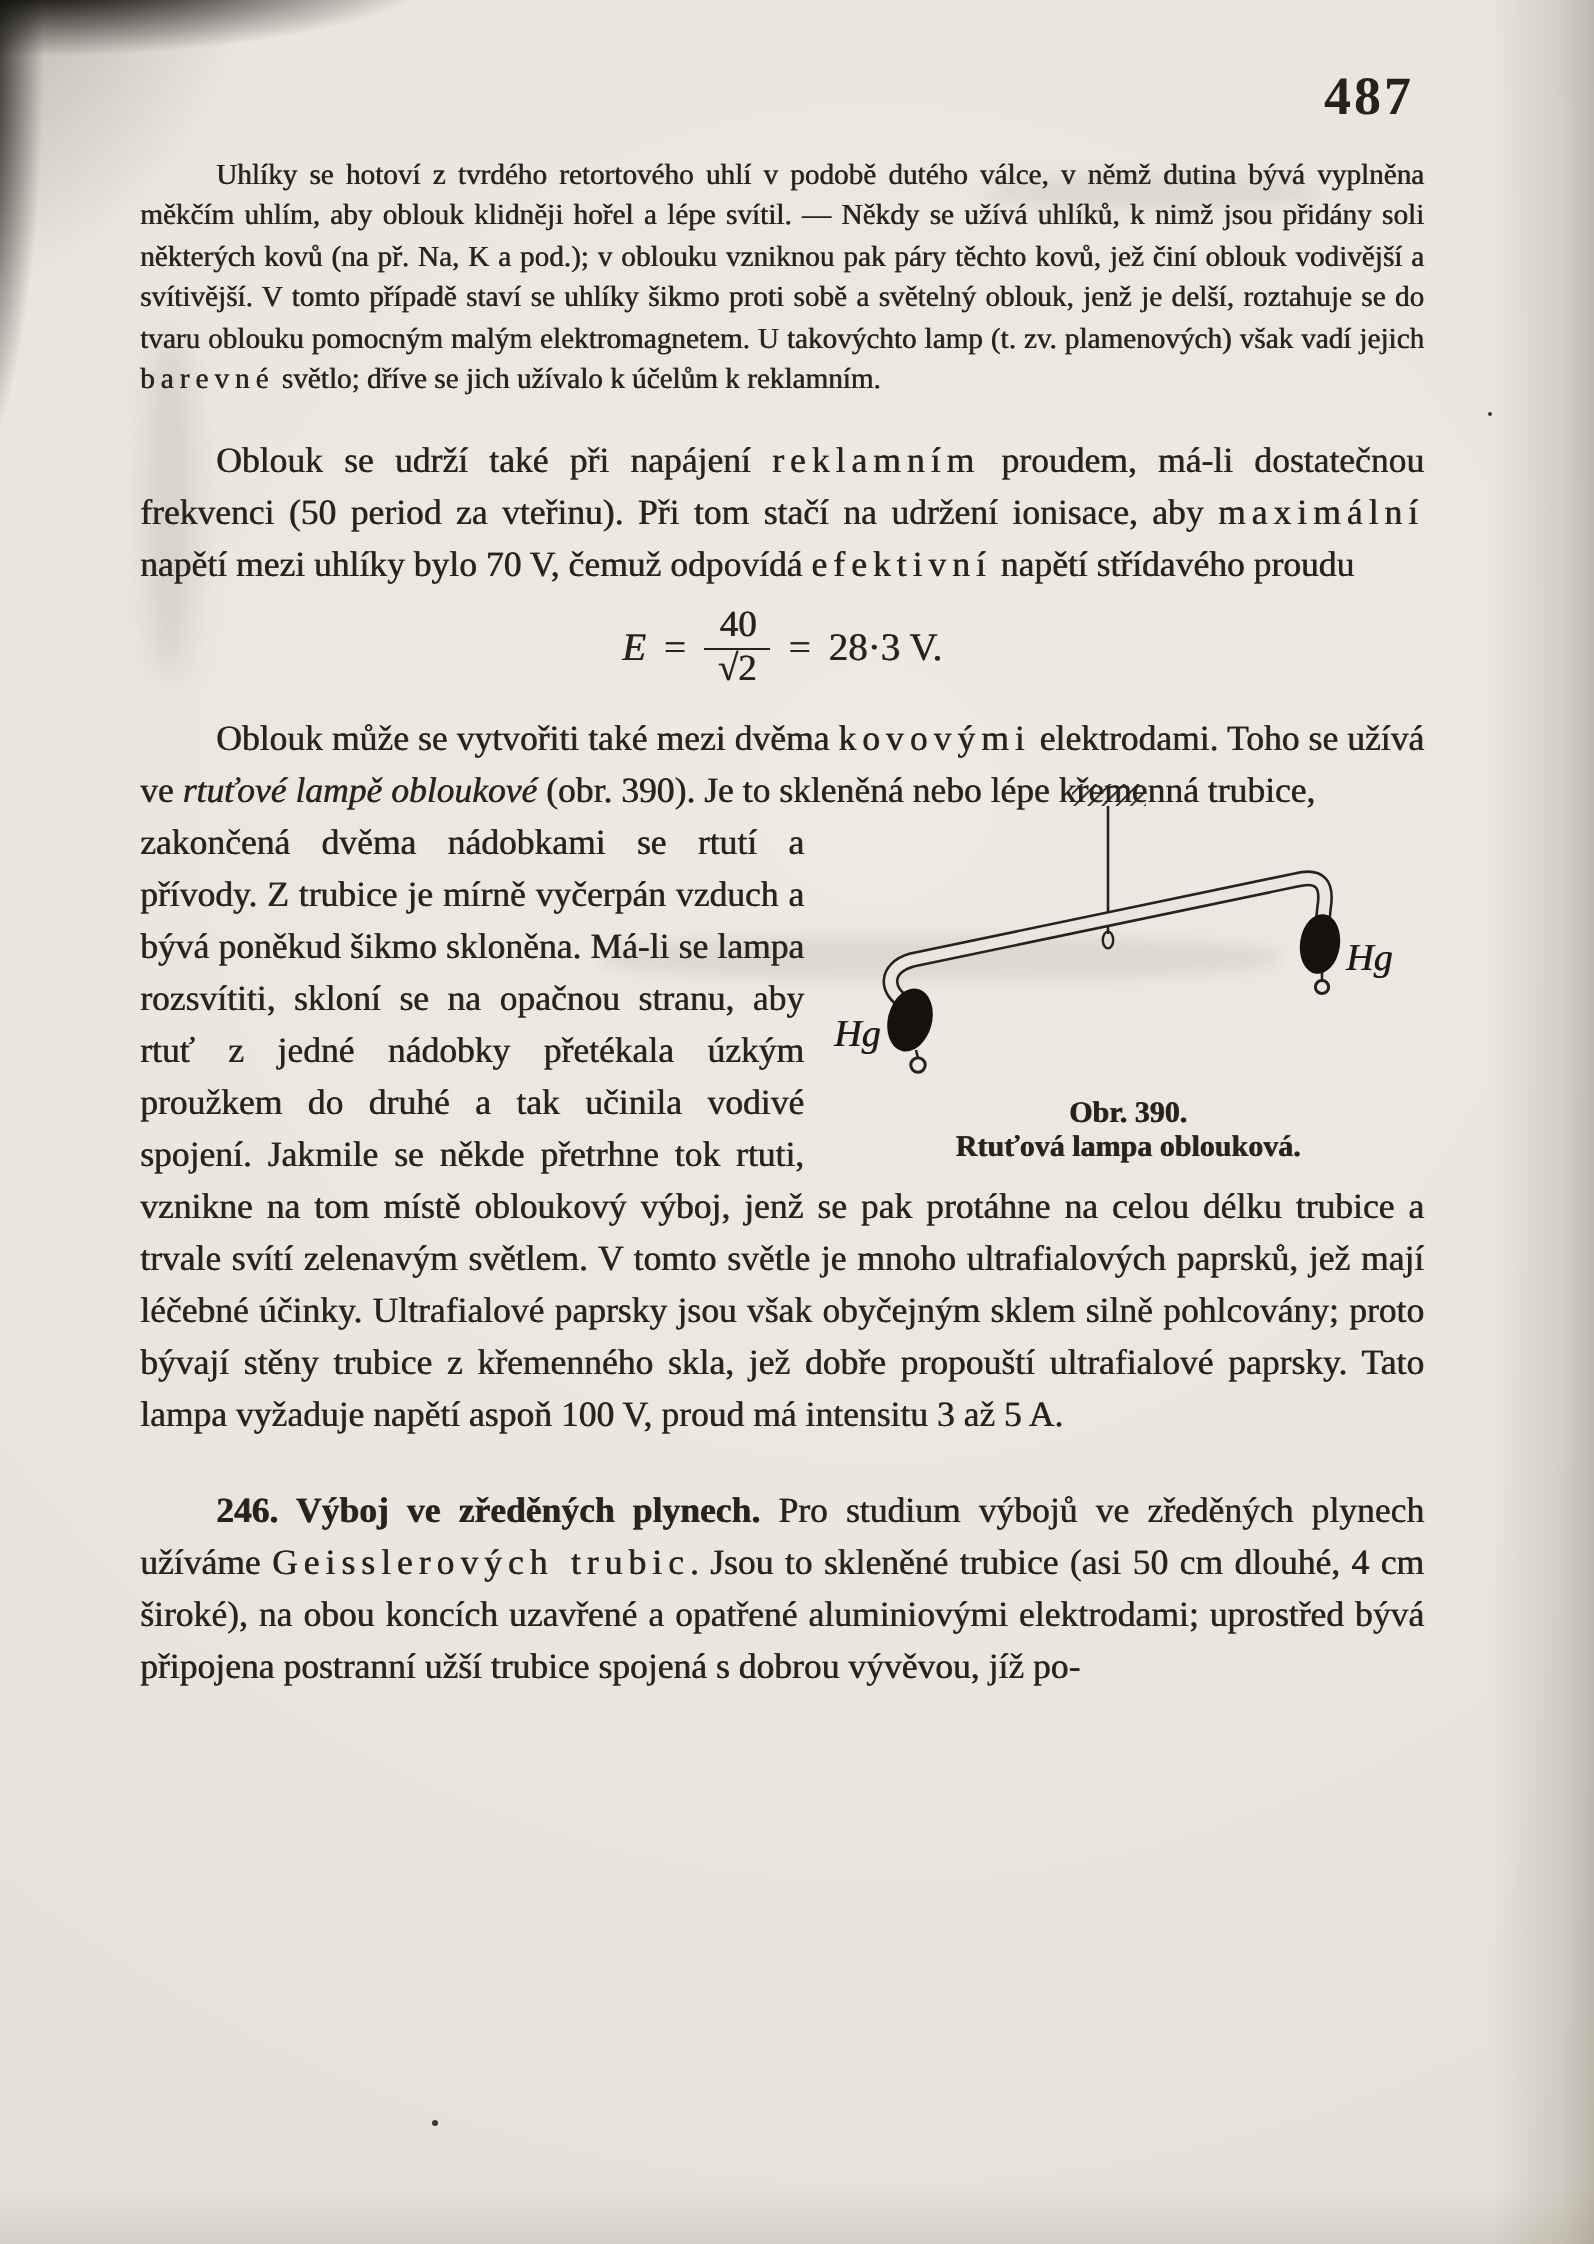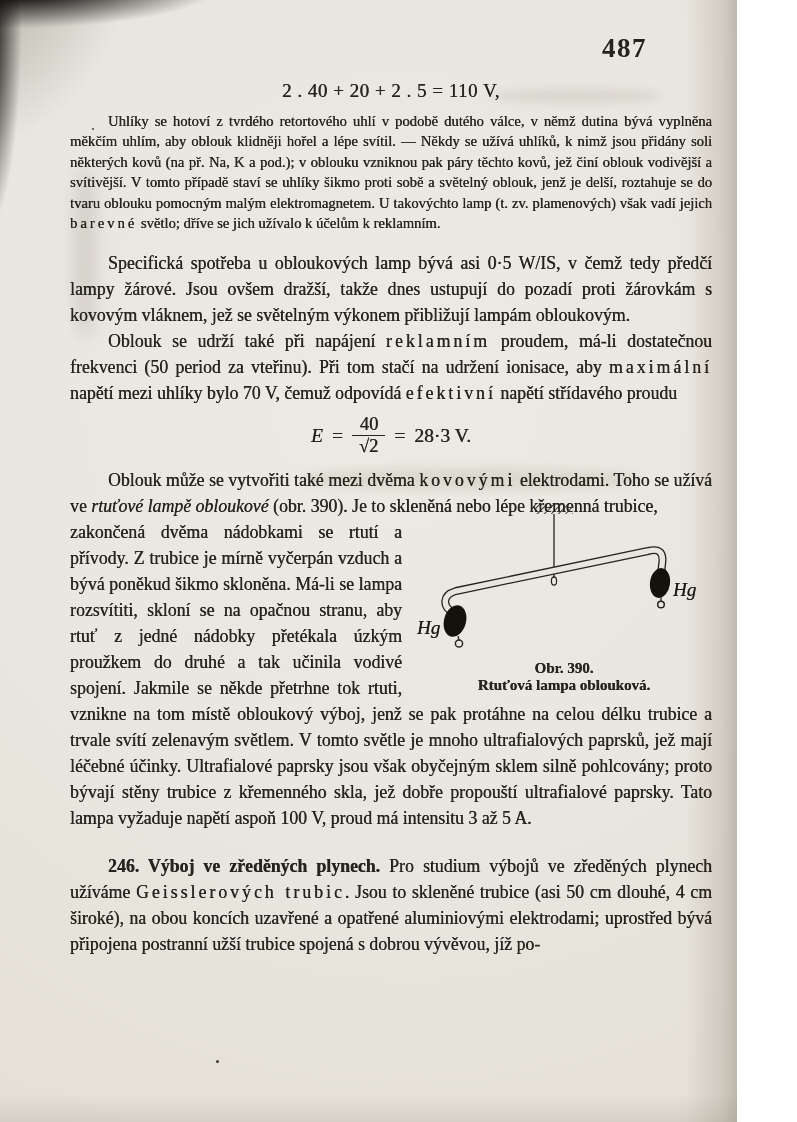--- a/index.html
+++ b/index.html
@@ -1,19 +1,19 @@
 <!DOCTYPE html>
 <html><head>
 <meta charset="utf-8">
 <style>
   * { box-sizing: border-box; }
   html,body { margin:0; padding:0; }
   .page {
     position:relative;
-    width:737px; height:1122px;
+    width:797px; height:1122px;
     overflow:hidden;
     background:
       radial-gradient(circle at 55% 35%, #edeae3 0%, #e9e6df 55%, #e4e0d7 100%);
     color:#26221c;
     font-family:"Liberation Serif","DejaVu Serif",serif;
   }
   
   .v-topleft {
     position:absolute; left:0; top:0; width:360px; height:420px; pointer-events:none;
     background:
@@ -77,26 +77,24 @@
   <div class="smudge sm2"></div>
   <div class="smudge sm3"></div>
   <div class="speck" style="left:216px; top:1060px; width:3px; height:3px;"></div>
   <div class="speck" style="left:92px; top:128px; width:2px; height:2px;"></div>
   <div class="speck" style="left:744px; top:206px; width:2px; height:2px;"></div>
 
   <div class="pageno">487</div>
 
   <div class="content">
 
-    <div class="eq-top">2 . 40 + 20 + 2 . 5 = 110 V,</div>
 
 
     <p class="small indent"><span>Uhlíky se hotoví z tvrdého retortového uhlí v podobě dutého válce, v němž dutina bývá vyplněna měkčím uhlím, aby oblouk klidněji hořel a lépe svítil. — Někdy se užívá uhlíků, k nimž jsou přidány soli některých kovů (na př. Na, K a pod.); v oblouku vzniknou pak páry těchto kovů, jež činí oblouk vodivější a svítivější. V tomto případě staví se uhlíky šikmo proti sobě a světelný oblouk, jenž je delší, roztahuje se do tvaru oblouku pomocným malým elektromagnetem. U takovýchto lamp (t. zv. plamenových) však vadí jejich </span><span class="sp">barevné</span><span> světlo; dříve se jich užívalo k účelům k reklamním.</span></p>
 
-    <p class="indent">Specifická spotřeba u obloukových lamp bývá asi 0·5 W/IS, v čemž tedy předčí lampy žárové. Jsou ovšem dražší, takže dnes ustupují do pozadí proti žárovkám s kovovým vláknem, jež se světelným výkonem přibližují lampám obloukovým.</p>
 
     <p class="indent"><span>Oblouk se udrží také při napájení </span><span class="sp">reklamním</span><span> proudem, má-li dostatečnou frekvenci (50 period za vteřinu). Při tom stačí na udržení ionisace, aby </span><span class="sp">maximální</span><span> napětí mezi uhlíky bylo 70 V, čemuž odpovídá </span><span class="sp">efektivní</span><span> napětí střídavého proudu</span></p>
 
     <div class="eq-arc">
       <span class="it">E</span>
       <span>=</span>
       <span class="frac">
           <span class="num">40</span>
           <span class="den">√2</span>
         </span>

